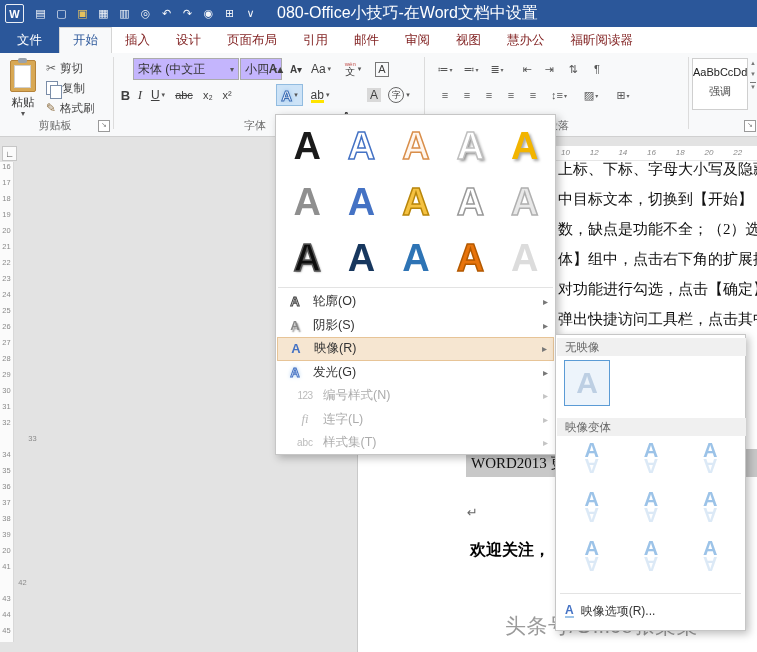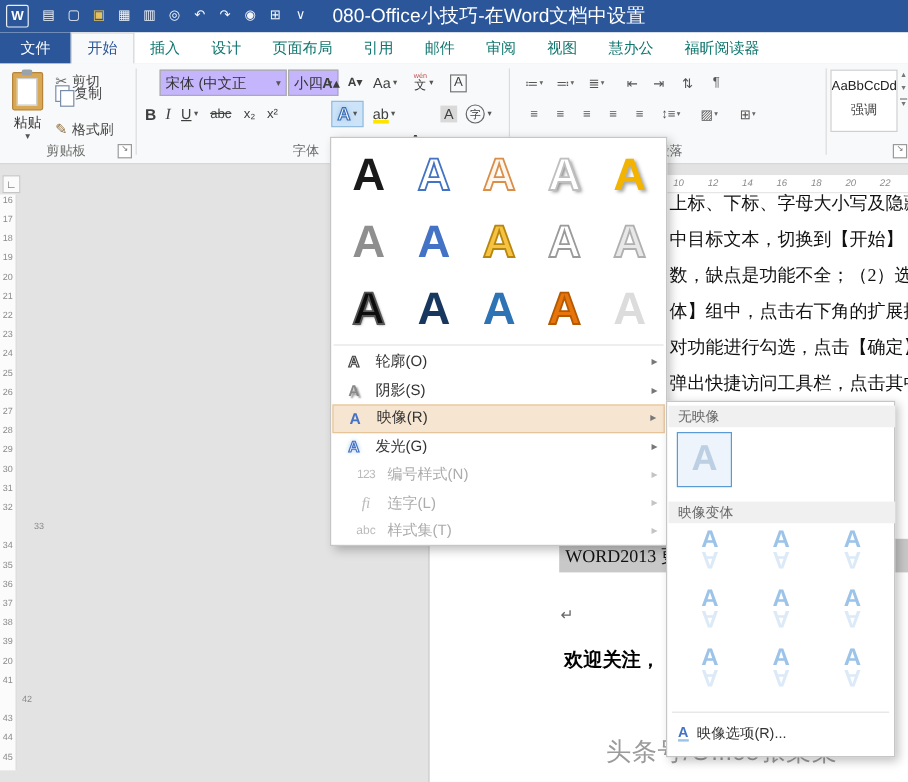--- a/index.html
+++ b/index.html
@@ -6,21 +6,21 @@
   .screen{position:relative;width:757px;height:652px;overflow:hidden;background:#E3E3E3;
           font-family:"Liberation Sans","DejaVu Sans",sans-serif;-webkit-font-smoothing:antialiased;}
   
   .titlebar{position:absolute;left:0;top:0;width:757px;height:27px;background:#2B579A;display:flex;align-items:center;color:#fff;}
   .app-logo{width:17px;height:17px;margin:0 6px 0 5px;border:1px solid rgba(255,255,255,.9);border-radius:2px;
             display:flex;align-items:center;justify-content:center;font-size:11px;font-weight:bold;}
   .qa-icon{display:inline-block;width:21px;text-align:center;font-size:11px;line-height:27px;opacity:.95;}
   .titlebar-title{margin-left:16px;font-size:16px;white-space:nowrap;}
   
   .tabs-row{position:absolute;left:0;top:27px;width:757px;height:26px;background:#fff;display:flex;align-items:stretch;}
-  .tab{display:flex;align-items:center;padding:0 13px;font-size:12.5px;color:#0f766e;box-sizing:border-box;}
+  .tab{display:flex;align-items:center;padding:0 13px;font-size:12.5px;color:#7f1d1d;box-sizing:border-box;}
   .tab.file{background:#2B579A;color:#fff;padding:0 17px;}
   .tab.active{color:#2B579A;background:#F8F9FA;border:1px solid #D5D5D5;border-bottom:none;}
   
   .ribbon{position:absolute;left:0;top:53px;width:757px;height:83px;background:#F8F9FA;border-bottom:1px solid #D0D0D0;}
   .gsep{position:absolute;top:4px;width:1px;height:72px;background:#DCDCDC;}
   .group-label{position:absolute;bottom:3px;font-size:11px;color:#6b6b6b;text-align:center;}
   .launcher{position:absolute;width:10px;height:10px;border:1px solid #9a9a9a;color:#777;font-size:7px;line-height:8px;text-align:center;background:#fff;}
   
   .paste-btn{position:absolute;left:3px;top:3px;width:40px;height:68px;text-align:center;font-size:11.5px;color:#333;}
   .clip-icon{width:24px;height:30px;background:#D8A854;border:1px solid #B5833A;border-radius:2px;position:relative;margin:4px auto 3px;}
@@ -141,21 +141,21 @@
 
     <div class="paste-btn">
       <div class="clip-icon"></div>
       <div>粘贴</div>
       <div class="paste-caret">▾</div>
     </div>
     <div class="small-btn" style="top:6px;">
       <span class="cut-glyph">✂</span>
       <span>剪切</span>
     </div>
-    <div class="small-btn" style="top:16px;">
+    <div class="small-btn" style="top:26px;">
       <span class="copy-icon"></span>
       <span>复制</span>
     </div>
     <div class="small-btn" style="top:46px;">
       <span class="brush-glyph">✎</span>
       <span>格式刷</span>
     </div>
     <div class="group-label" style="left:0;width:110px;">剪贴板</div>
     <div class="launcher" style="left:98px;bottom:4px;">↘</div>
     <div class="gsep" style="left:113px;"></div>

